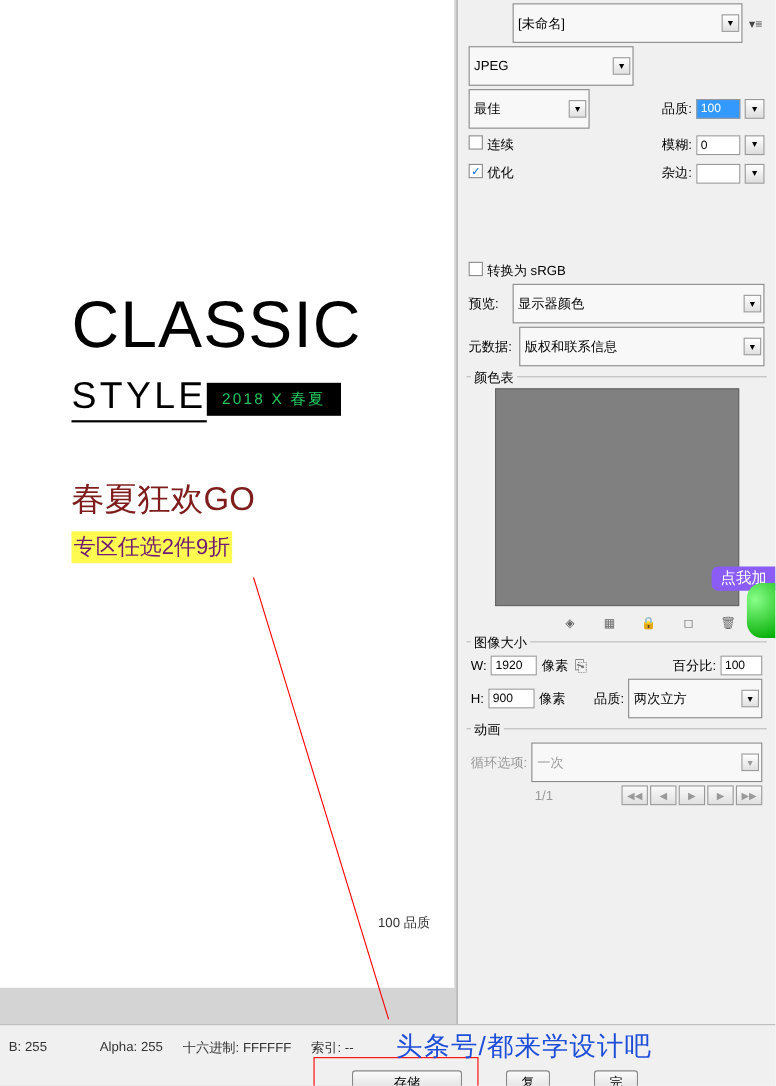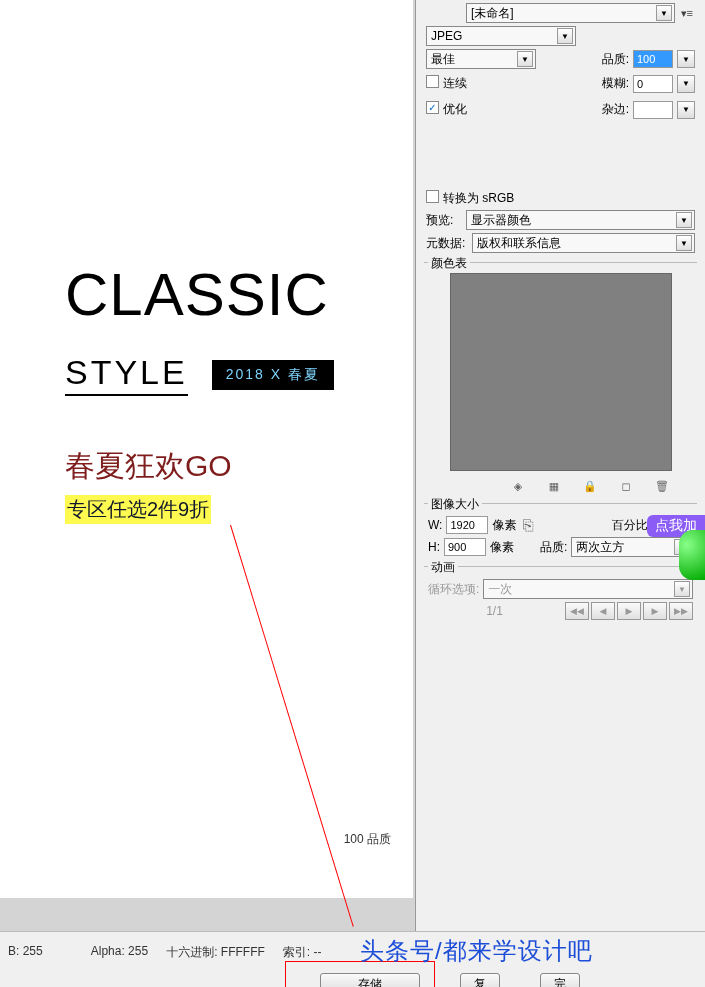--- a/index.html
+++ b/index.html
@@ -36,48 +36,48 @@
       font-family: "Arial Narrow", Arial, sans-serif;
       font-size: 60px;
       font-weight: 300;
       letter-spacing: 1px;
       color: #000;
       margin-top: 200px;
     }
     .style-row {
       display: flex;
       align-items: center;
-      gap: 24px;
-      margin-top: 24px;
+      gap: 0;
+      margin-top: 12px;
     }
     .style-text {
       font-family: Arial, sans-serif;
       font-size: 34px;
       font-weight: 300;
       letter-spacing: 3px;
       color: #000;
       border-bottom: 2px solid #000;
       padding-bottom: 2px;
     }
     .style-badge {
       background: #000;
-      color: #7dd3fc;
+      color: #22c55e;
       font-size: 14px;
       padding: 6px 14px;
       letter-spacing: 2px;
     }
     .promo-title {
       font-size: 30px;
       color: #7f1d1d;
       margin-top: 50px;
       font-weight: 400;
     }
     .promo-sub {
       font-size: 20px;
-      color: #0f172a;
+      color: #701a75;
       margin-top: 8px;
       background: #fffa50;
       display: inline-block;
       padding: 1px 2px;
     }
     .quality-footer {
       position: absolute;
       bottom: 50px;
       right: 22px;
       font-size: 12px;
@@ -92,21 +92,21 @@
       position: relative;
     }
     
     .panel-section {
       padding: 4px 10px;
     }
     
     .dropdown {
       border: 1px solid #888;
       background: #f8f8f8;
-      height: 20px;
+      height: 36px;
       display: flex;
       align-items: center;
       justify-content: space-between;
       padding: 0 2px 0 4px;
     }
     .dropdown-arrow {
       width: 16px;
       height: 16px;
       display: flex;
       align-items: center;

